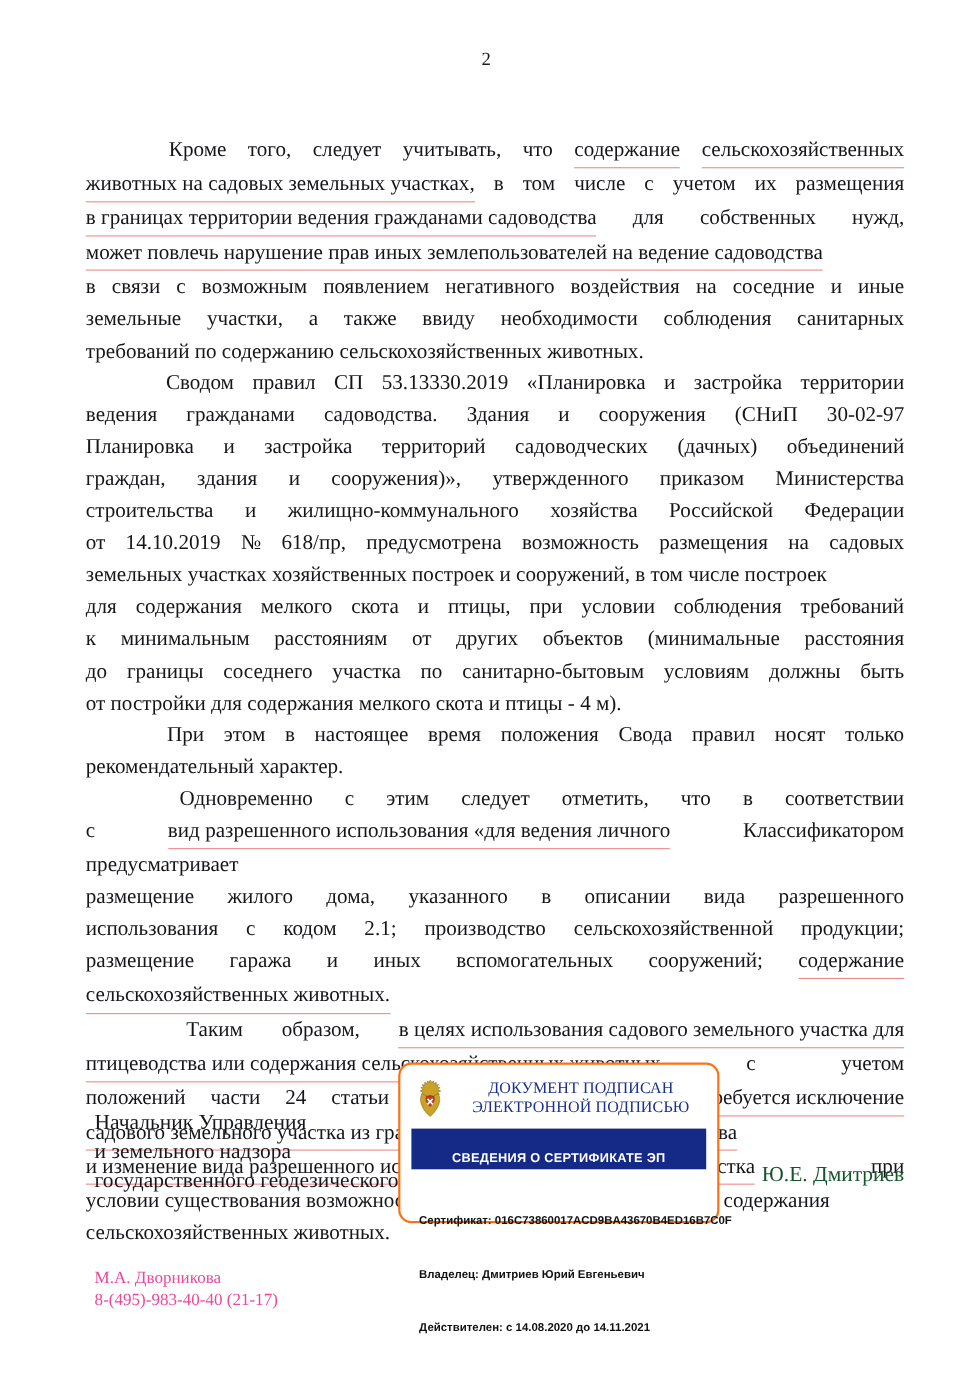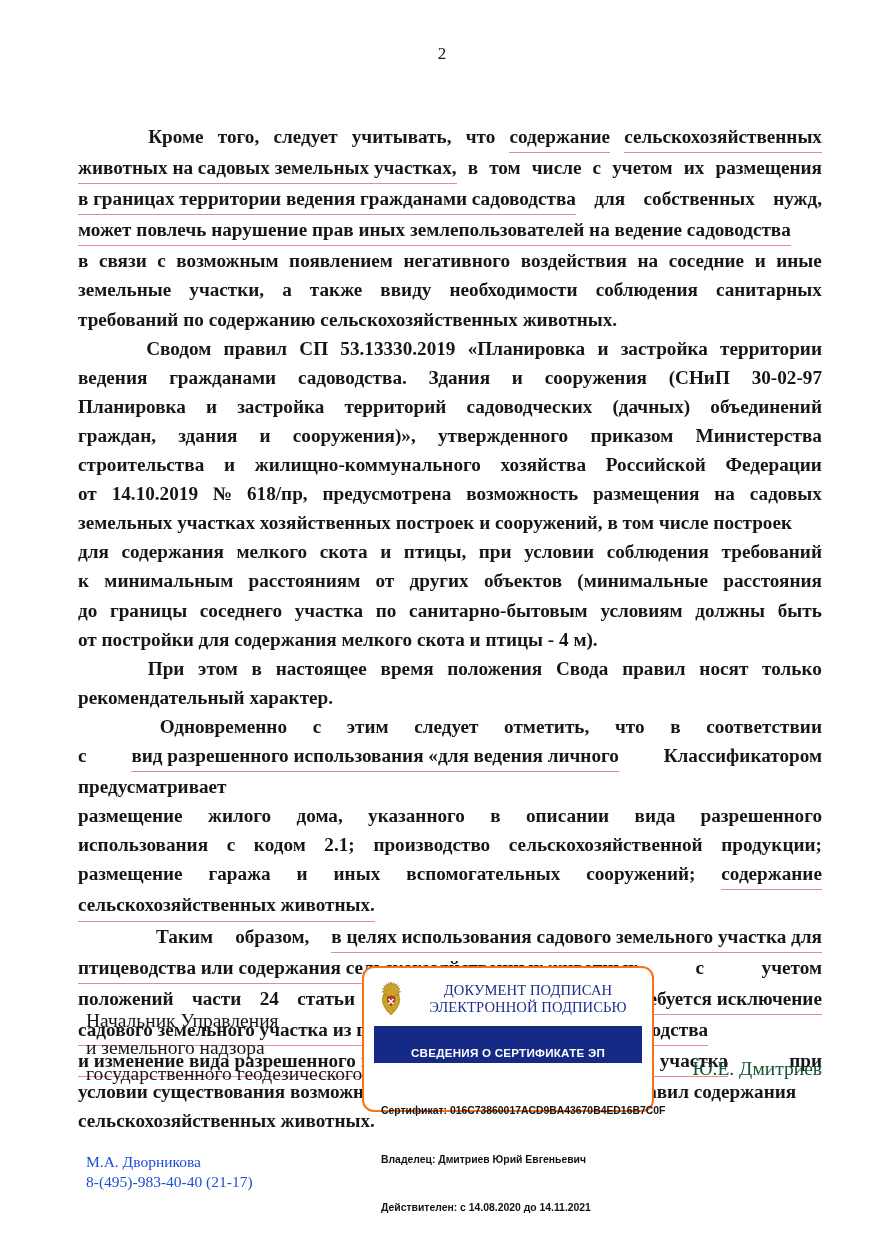--- a/index.html
+++ b/index.html
@@ -41,21 +41,20 @@
     margin: 0;
   }
   
   .ln {
     display: flex;
     width: 100%;
     font-size: 19.2px;
     line-height: 29.1px;
     white-space: pre;
     color: #15161a;
-    font-weight: bold;
   }
   
   .ln.just {
     justify-content: space-between;
   }
   
   .ln.flush {
     justify-content: flex-start;
   }
   .ln .w {
@@ -92,21 +91,21 @@
     white-space: nowrap;
   }
 
   
   .footer {
     position: absolute;
     left: 86px;
     top: 1152px;
     font-size: 15.5px;
     line-height: 20px;
-    color: #1d4ed8;
+    color: #ec4899;
   }
   .footer div { white-space: nowrap; }
 
   
   .stamp {
     position: absolute;
     left: 362px;
     top: 966px;
     width: 292px;
     height: 146px;

